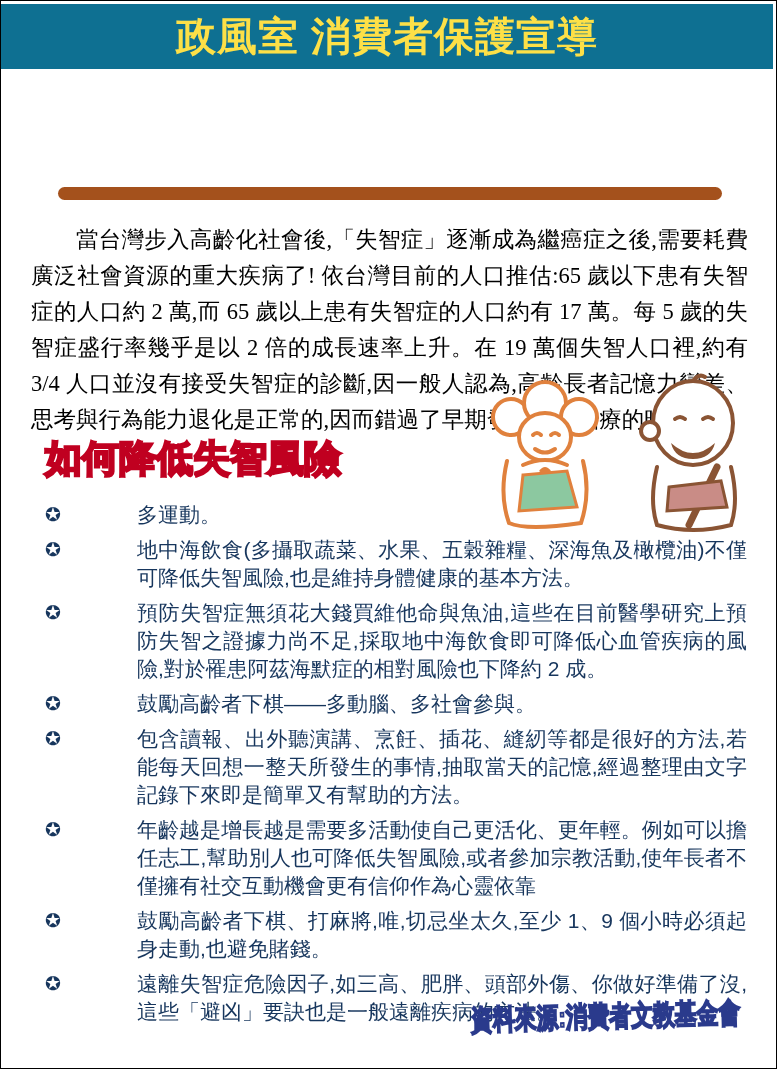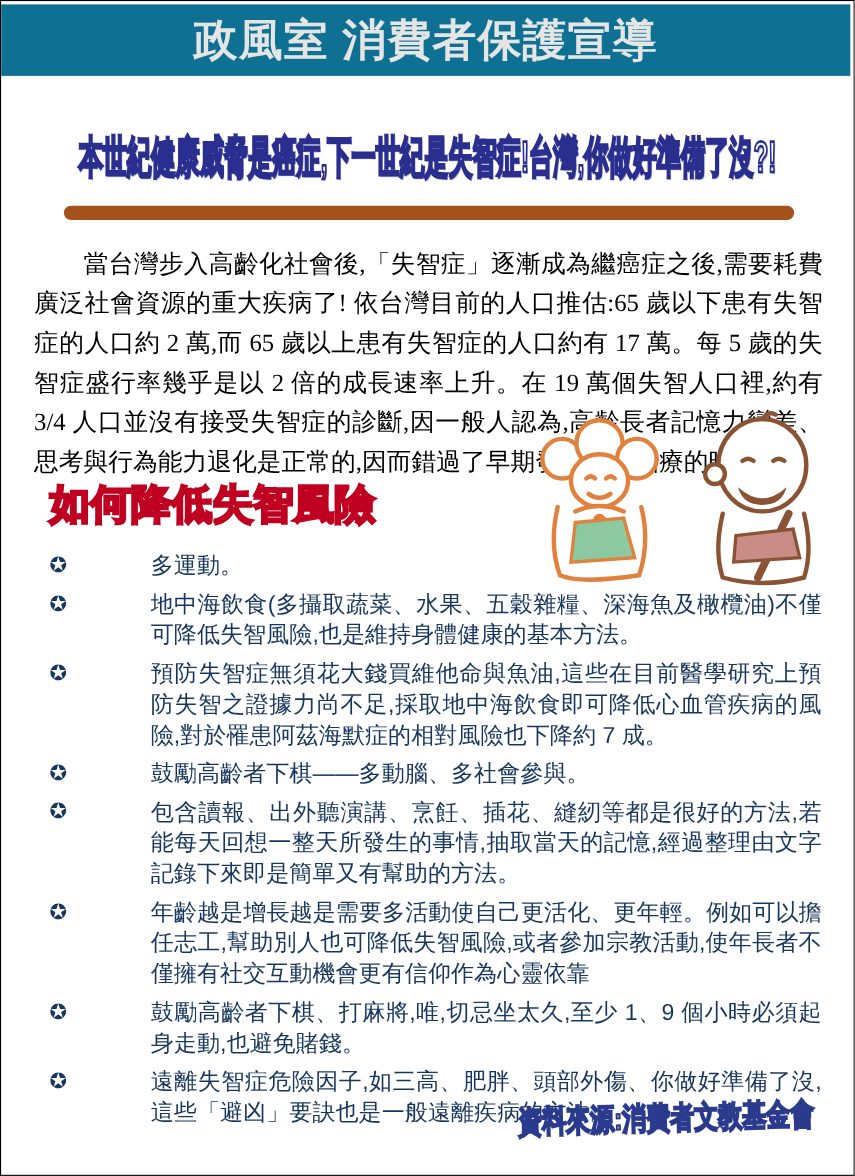--- a/index.html
+++ b/index.html
@@ -13,21 +13,21 @@
     overflow:hidden;
     font-family:"Liberation Sans", sans-serif;
   }
   
   .banner{
     position:absolute;top:3px;left:0;right:3px;height:65px;
     background:#0e7092;
     display:flex;align-items:center;justify-content:center;
   }
   .banner-title{
-    color:#e5e5e5;
+    color:#fde047;
     font-size:40px;font-weight:bold;
     letter-spacing:1px;
     white-space:nowrap;
     font-family:"Liberation Sans", sans-serif;
     text-align:center;
   }
   
   .headline-wrap{
     position:absolute;top:102px;left:0;right:0;height:80px;
     display:flex;align-items:center;justify-content:center;
@@ -101,23 +101,20 @@
 </style>
 </head>
 <body>
 
 <div class="page">
 
   <div class="banner">
     <div class="banner-title">政風室  消費者保護宣導</div>
   </div>
 
-  <div class="headline-wrap">
-    <div class="headline">本世紀健康威脅是癌症,下一世紀是失智症!台灣,你做好準備了沒?!</div>
-  </div>
 
   <div class="brown-rule"></div>
 
   <div class="intro">當台灣步入高齡化社會後,「失智症」逐漸成為繼癌症之後,需要耗費廣泛社會資源的重大疾病了! 依台灣目前的人口推估:65 歲以下患有失智症的人口約 2 萬,而 65 歲以上患有失智症的人口約有 17 萬。每 5 歲的失智症盛行率幾乎是以 2 倍的成長速率上升。在 19 萬個失智人口裡,約有 3/4 人口並沒有接受失智症的診斷,因一般人認為,高齡長者記憶力變差、思考與行為能力退化是正常的,因而錯過了早期發現早期治療的時機。</div>
 
   <div class="cartoons">
 
     <svg style="left:0;top:6px" width="136" height="152" viewBox="0 0 136 152">
       <g fill="none" stroke="#e0813d" stroke-width="4" stroke-linecap="round">
         <circle cx="32" cy="38" r="18" fill="#fff"></circle>
@@ -153,21 +150,21 @@
     <li>
       <span class="bullet">✪</span>
       <span class="tip-text">多運動。</span>
     </li>
     <li>
       <span class="bullet">✪</span>
       <span class="tip-text">地中海飲食(多攝取蔬菜、水果、五穀雜糧、深海魚及橄欖油)不僅可降低失智風險,也是維持身體健康的基本方法。</span>
     </li>
     <li>
       <span class="bullet">✪</span>
-      <span class="tip-text">預防失智症無須花大錢買維他命與魚油,這些在目前醫學研究上預防失智之證據力尚不足,採取地中海飲食即可降低心血管疾病的風險,對於罹患阿茲海默症的相對風險也下降約 7 成。</span>
+      <span class="tip-text">預防失智症無須花大錢買維他命與魚油,這些在目前醫學研究上預防失智之證據力尚不足,採取地中海飲食即可降低心血管疾病的風險,對於罹患阿茲海默症的相對風險也下降約 2 成。</span>
     </li>
     <li>
       <span class="bullet">✪</span>
       <span class="tip-text">鼓勵高齡者下棋——多動腦、多社會參與。</span>
     </li>
     <li>
       <span class="bullet">✪</span>
       <span class="tip-text">包含讀報、出外聽演講、烹飪、插花、縫紉等都是很好的方法,若能每天回想一整天所發生的事情,抽取當天的記憶,經過整理由文字記錄下來即是簡單又有幫助的方法。</span>
     </li>
     <li>

